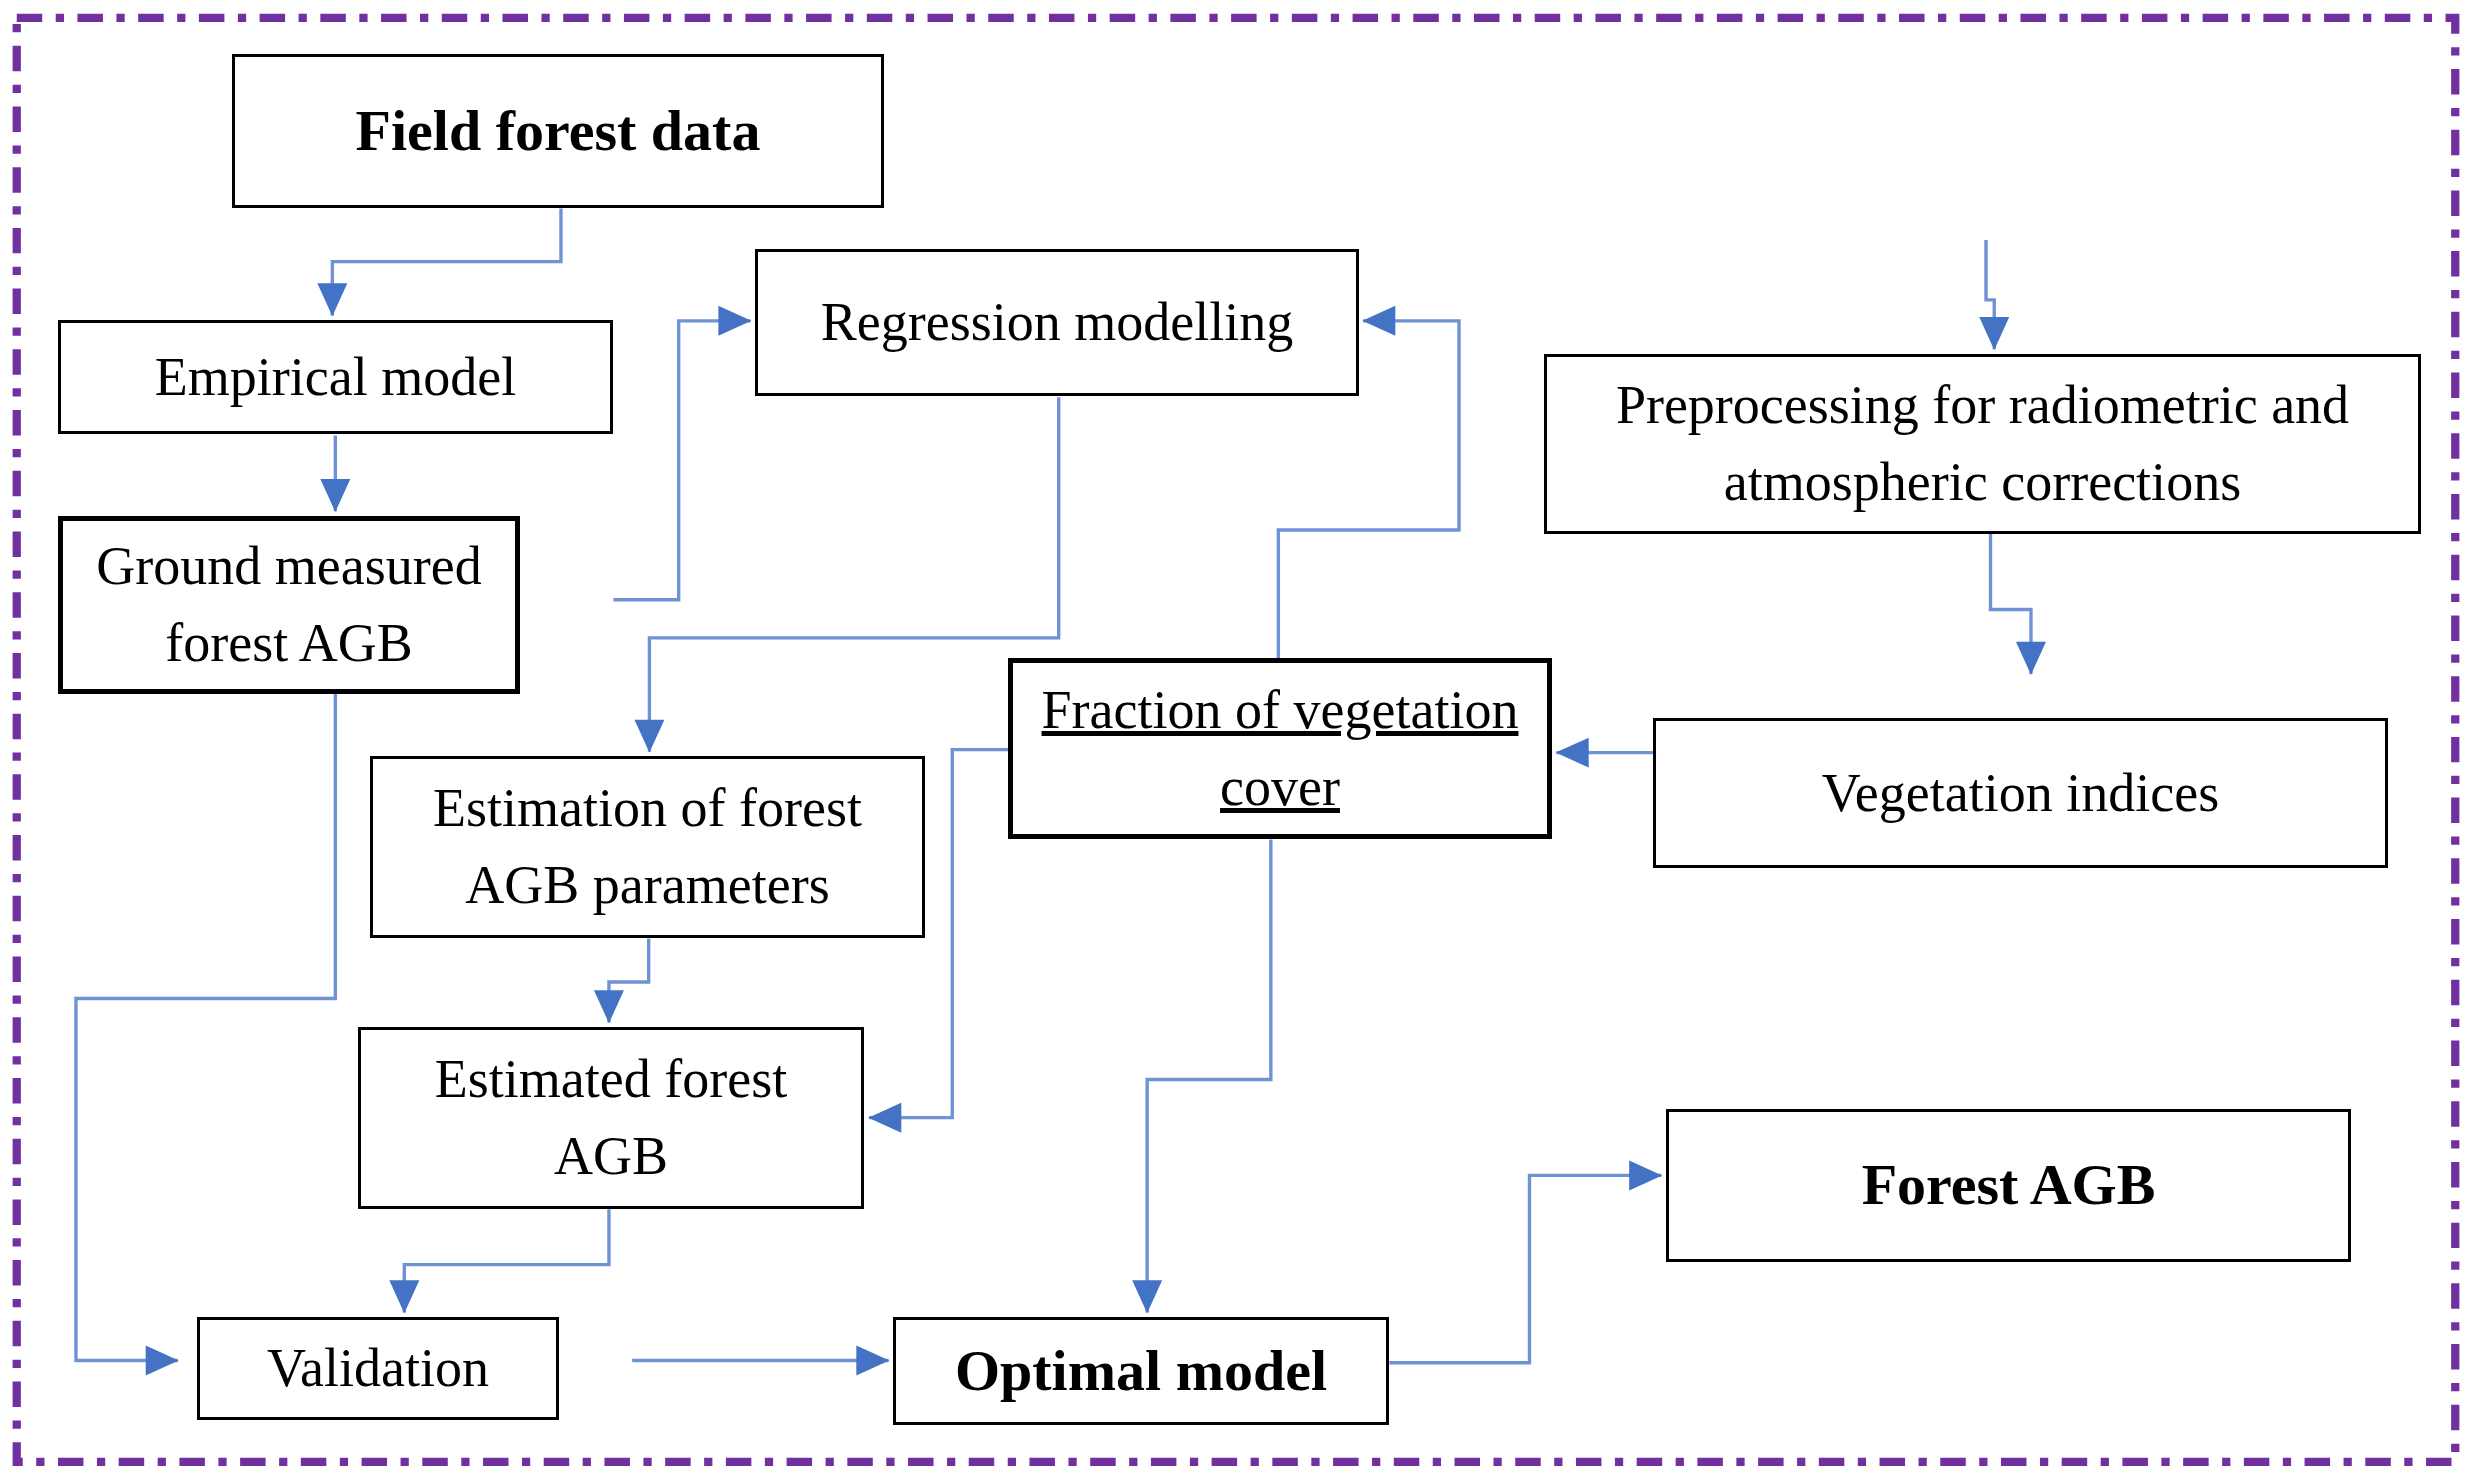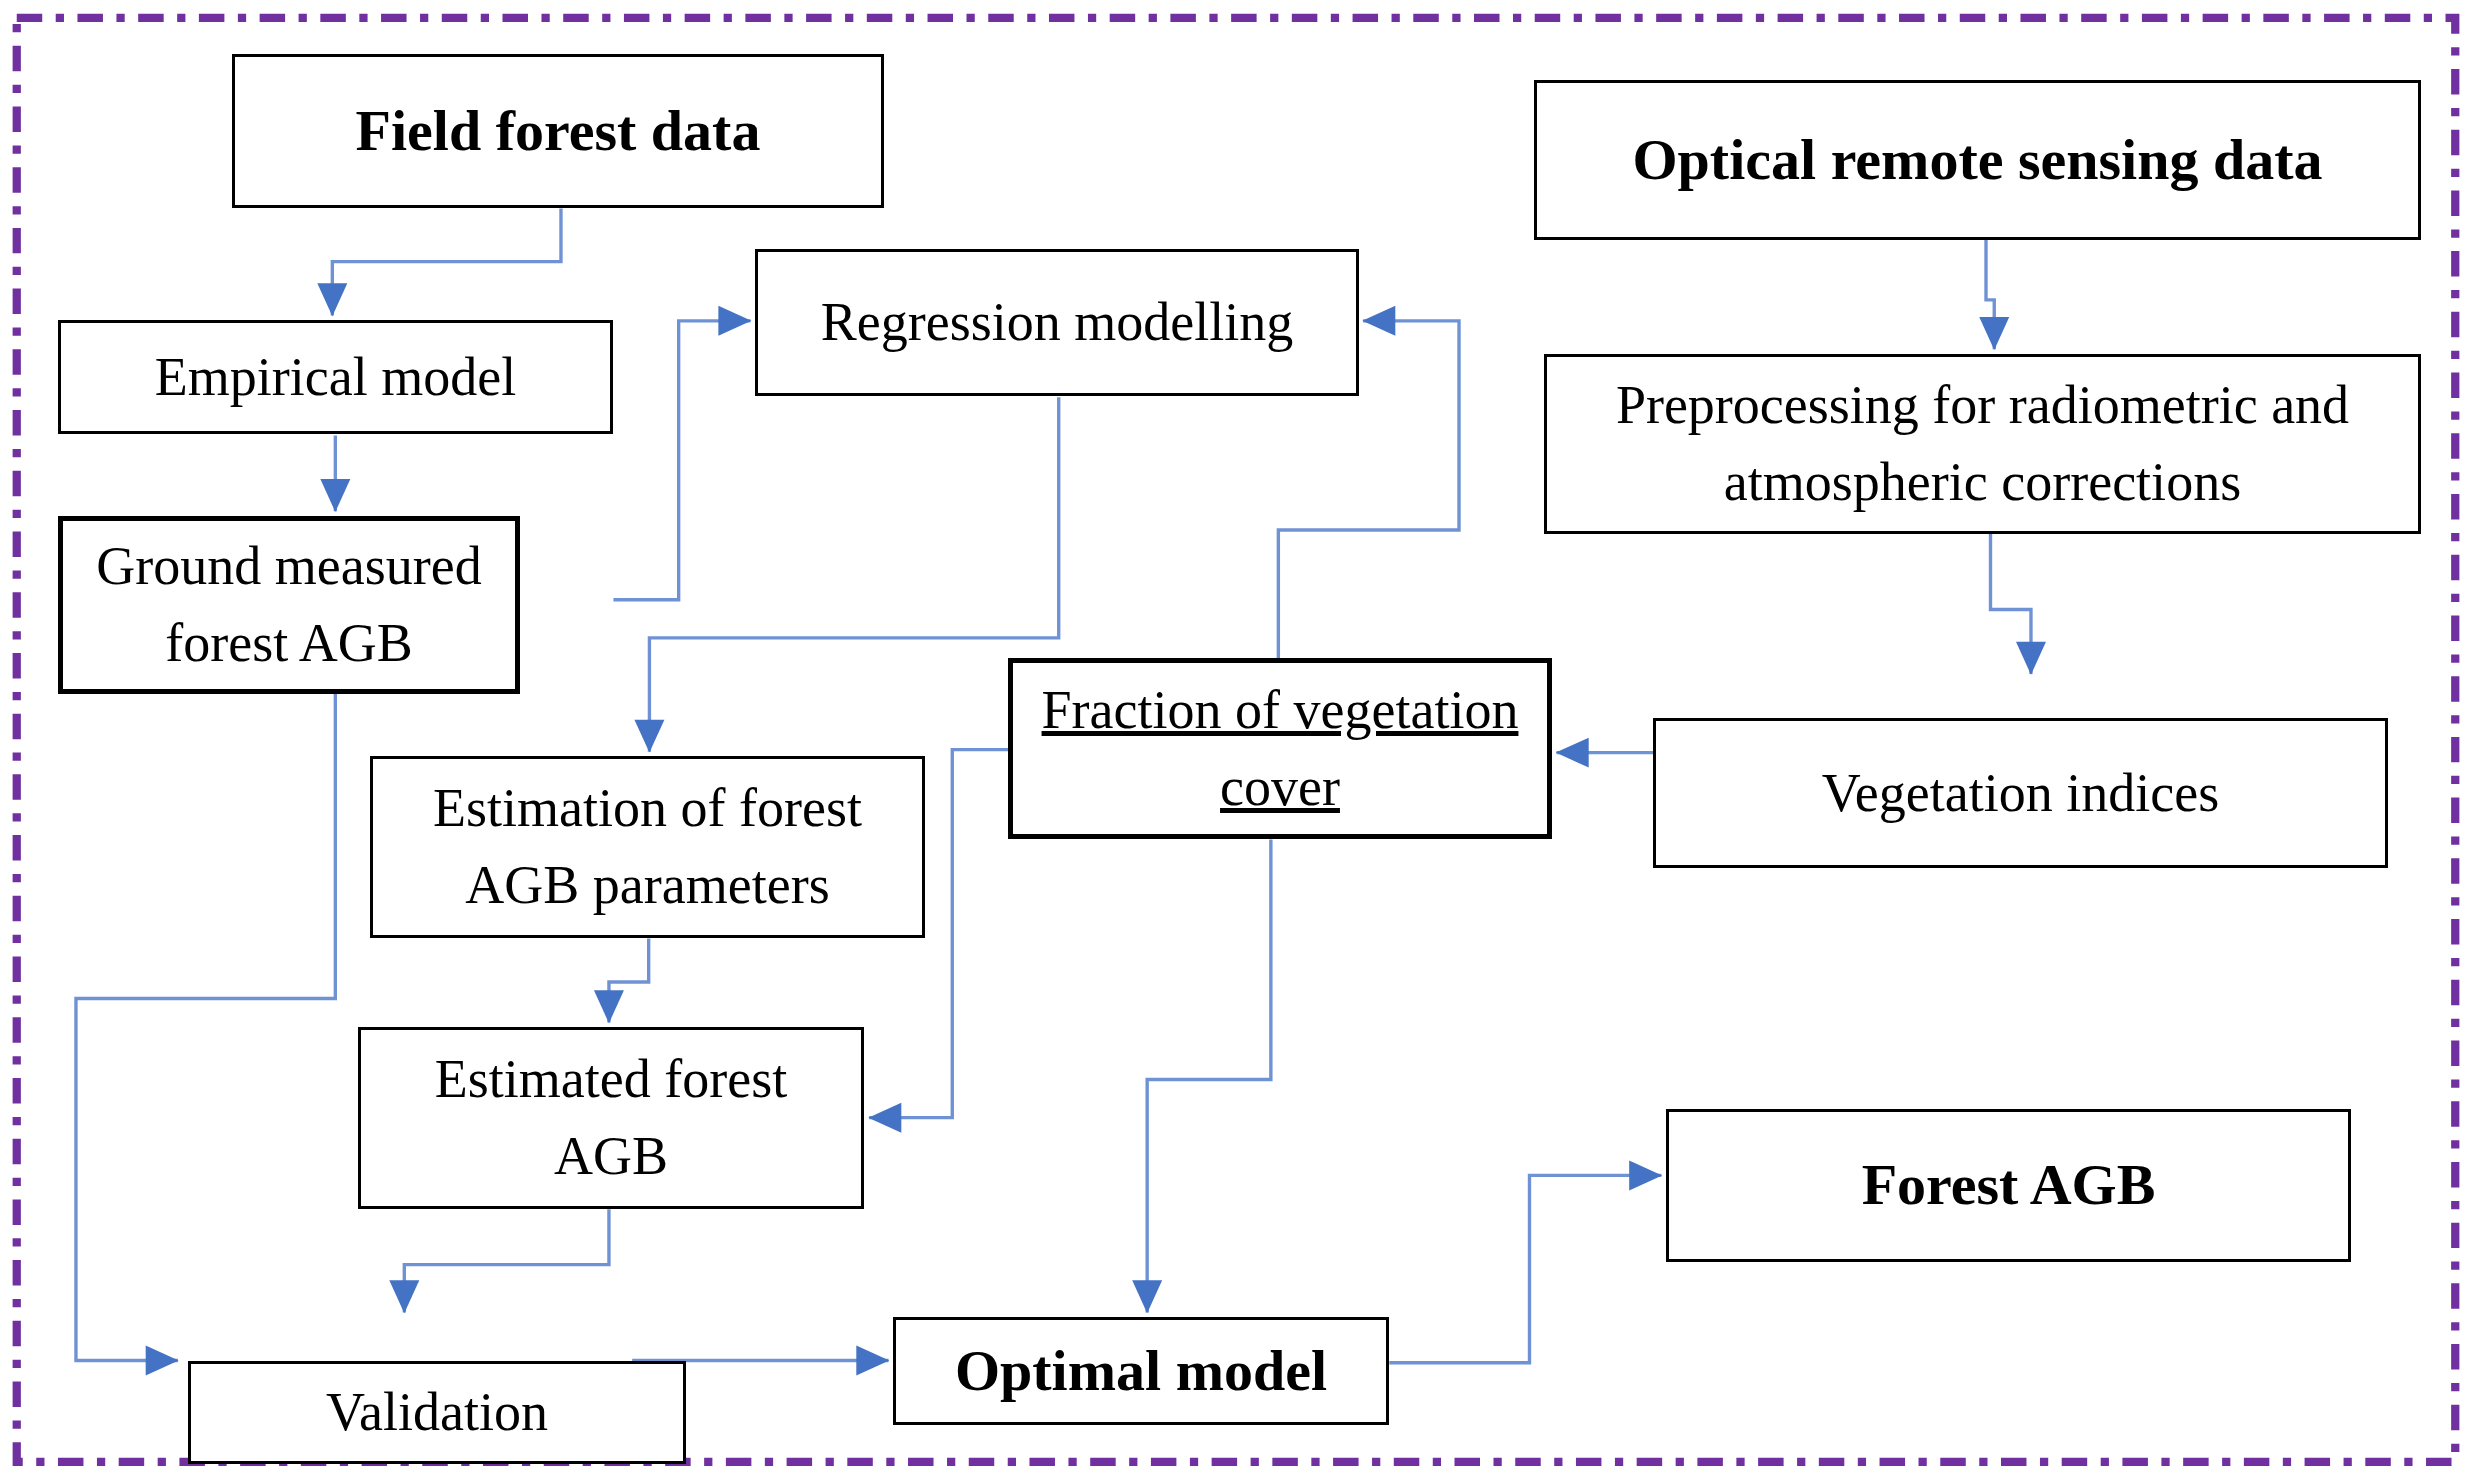--- a/index.html
+++ b/index.html
@@ -50,27 +50,26 @@
         <polyline points="865,1252 865,1310 812,1310 812,1364" class="wire" stroke="#6f92d4" marker-end="url(#ah)"></polyline>
         <polyline points="812,1613 812,1687 539,1687 539,1751" class="wire" stroke="#6f92d4" marker-end="url(#ah)"></polyline>
         <polyline points="447,925 447,1332 101,1332 101,1815 237,1815" class="wire" stroke="#6f92d4" marker-end="url(#ah)"></polyline>
         <polyline points="843,1815 1185,1815" class="wire" stroke="#6f92d4" marker-end="url(#ah)"></polyline>
         <polyline points="1695,1120 1695,1440 1530,1440 1530,1751" class="wire" stroke="#6f92d4" marker-end="url(#ah)"></polyline>
         <polyline points="1853,1818 2040,1818 2040,1568 2216,1568" class="wire" stroke="#6f92d4" marker-end="url(#ah)"></polyline>
       </g>
   </svg>
 
   <div class="node bold" style="left:232px;  top:54px;   width:652px;  height:154px;">Field forest data</div>
-  <div class="node bold" style="left:1534px; top:80px;  width:887px; height:160px;">Optical remote sensing data</div>
   <div class="node" style="left:755px; top:249px;  width:604px;  height:147px;">Regression modelling</div>
   <div class="node" style="left:58px;   top:320px;  width:555px;  height:114px;">Empirical model</div>
   <div class="node" style="left:1544px; top:354px;  width:877px; height:180px;">Preprocessing for radiometric and atmospheric corrections</div>
   <div class="node thick" style="left:58px;   top:516px;  width:462px;  height:178px;">Ground measured forest AGB</div>
   <div class="node thick" style="left:1008px; top:658px;  width:544px;  height:181px;text-decoration:underline;">Fraction of vegetation cover</div>
   <div class="node" style="left:1653px; top:678px;  width:735px;  height:150px;margin-top:40px;">Vegetation indices</div>
   <div class="node" style="left:370px;  top:756px; width:555px;  height:182px;">Estimation of forest AGB parameters</div>
   <div class="node" style="left:358px;  top:1027px; width:506px;  height:182px;">Estimated forest AGB</div>
   <div class="node bold" style="left:1666px; top:1109px; width:685px;  height:153px;text-align:right;">Forest AGB</div>
-  <div class="node" style="left:188px;  top:1317px; width:498px;  height:103px;margin-top:44px;">Validation</div>
+  <div class="node" style="left:197px;  top:1317px; width:362px;  height:103px;">Validation</div>
   <div class="node bold" style="left:893px; top:1317px; width:496px;  height:108px;">Optimal model</div>
 
 </div>
 
 
 </body></html>

